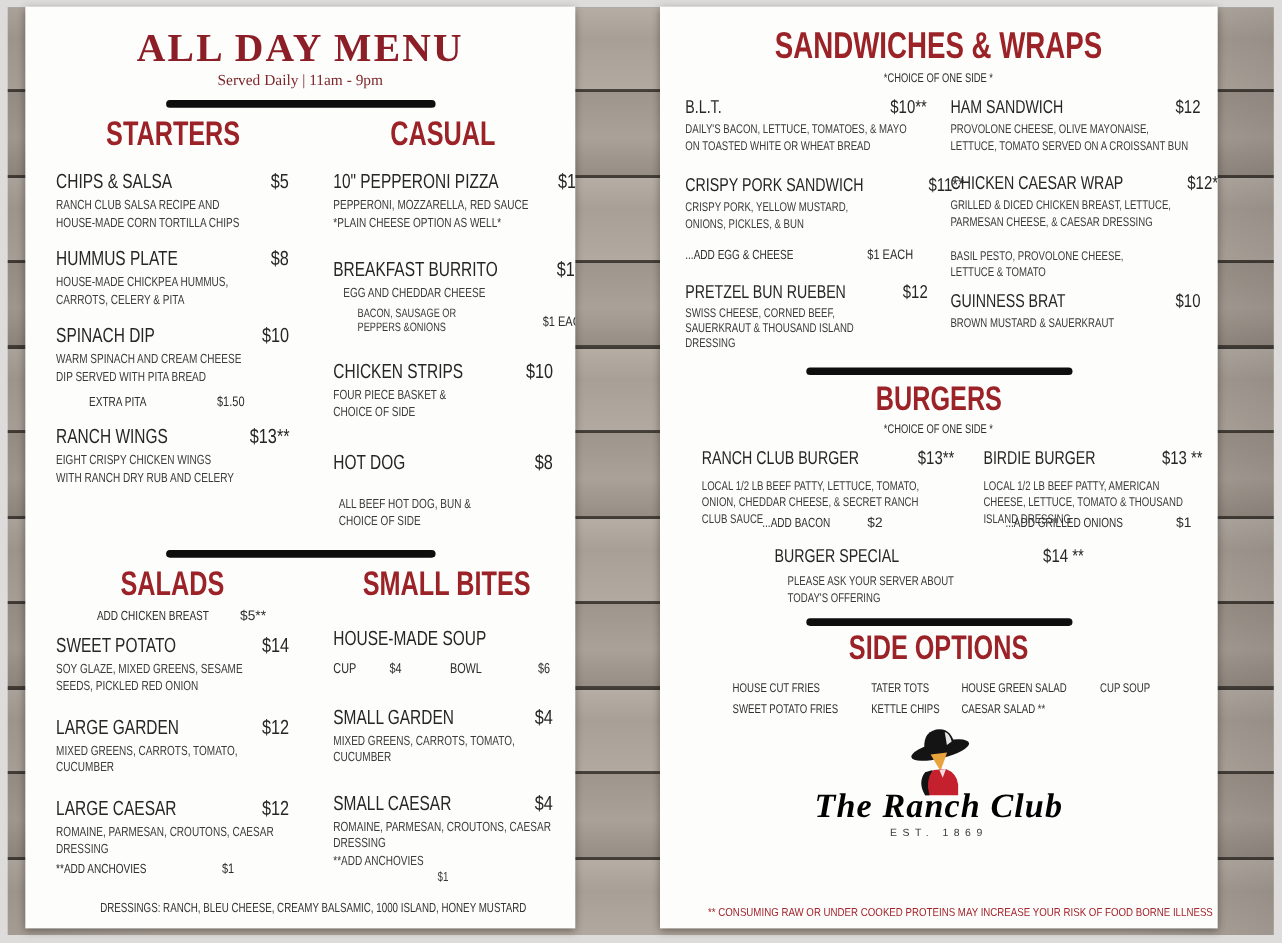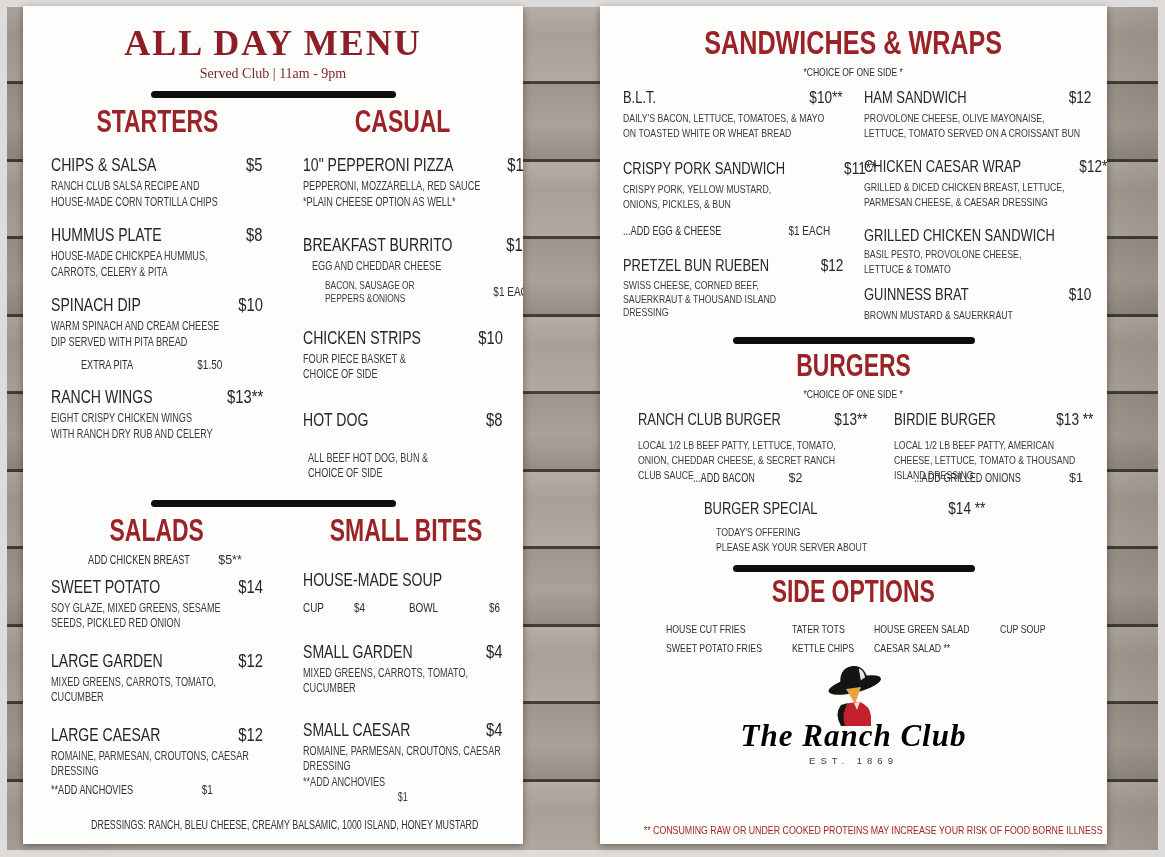--- a/index.html
+++ b/index.html
@@ -62,21 +62,21 @@
   .logo-est{font-size:9.5px;color:#3c3c3c;letter-spacing:5px;margin-top:1px;}
   .rp-disclaimer{position:absolute;bottom:8px;left:0;width:100%;text-align:center;font-size:10.5px;color:#A3242C;}
 </style>
 </head>
 <body>
 
 <div class="wood"></div>
 
 <div class="page page-left">
   <div class="lp-title">ALL DAY MENU</div>
-  <div class="lp-sub">Served Club | 11am - 9pm</div>
+  <div class="lp-sub">Served Daily | 11am - 9pm</div>
   <div class="bar"></div>
 
   <div class="cols">
     <div class="colL">
       <div class="sec-h"><span class="cxc">STARTERS</span></div>
 
       <div class="item">
         <div class="irow">
           <span class="iname cx">CHIPS &amp; SALSA</span>
           <span class="price cxr">$5</span>
@@ -334,24 +334,20 @@
           <span class="iname cx">CHICKEN CAESAR WRAP</span>
           <span class="price cxr">$12**</span>
         </div>
         <div class="desc">
           <div class="dl"><span class="cx">GRILLED &amp; DICED CHICKEN BREAST, LETTUCE,</span></div>
           <div class="dl"><span class="cx">PARMESAN CHEESE, &amp; CAESAR DRESSING</span></div>
         </div>
       </div>
 
       <div class="item" style="margin-top:16px;">
-        <div class="irow">
-          <span class="iname cx">GRILLED CHICKEN SANDWICH</span>
-
-        </div>
         <div class="desc" style="margin-top:1px;">
           <div class="dl"><span class="cx">BASIL PESTO, PROVOLONE CHEESE,</span></div>
           <div class="dl"><span class="cx">LETTUCE &amp; TOMATO</span></div>
         </div>
       </div>
 
       <div class="item" style="margin-top:8px;">
         <div class="irow">
           <span class="iname cx">GUINNESS BRAT</span>
           <span class="price cxr">$10</span>
@@ -405,22 +401,22 @@
       </div>
     </div>
   </div>
 
   <div class="burger-special">
     <div class="irow">
       <span class="iname cx">BURGER SPECIAL</span>
       <span class="price cxr" style="margin-right:18px;">$14 **</span>
     </div>
     <div class="desc" style="margin-left:12px;margin-top:6px;">
+      <div class="dl"><span class="cx">PLEASE ASK YOUR SERVER ABOUT</span></div>
       <div class="dl"><span class="cx">TODAY'S OFFERING</span></div>
-      <div class="dl"><span class="cx">PLEASE ASK YOUR SERVER ABOUT</span></div>
     </div>
   </div>
 
   <div class="bar-r" style="margin-top:10px;"></div>
 
   <div class="sec-h" style="margin-top:2px;"><span class="cxc">SIDE OPTIONS</span></div>
 
   <div class="sides-row">
     <div class="side-col">
       <div class="dl"><span class="cx">HOUSE CUT FRIES</span></div>

